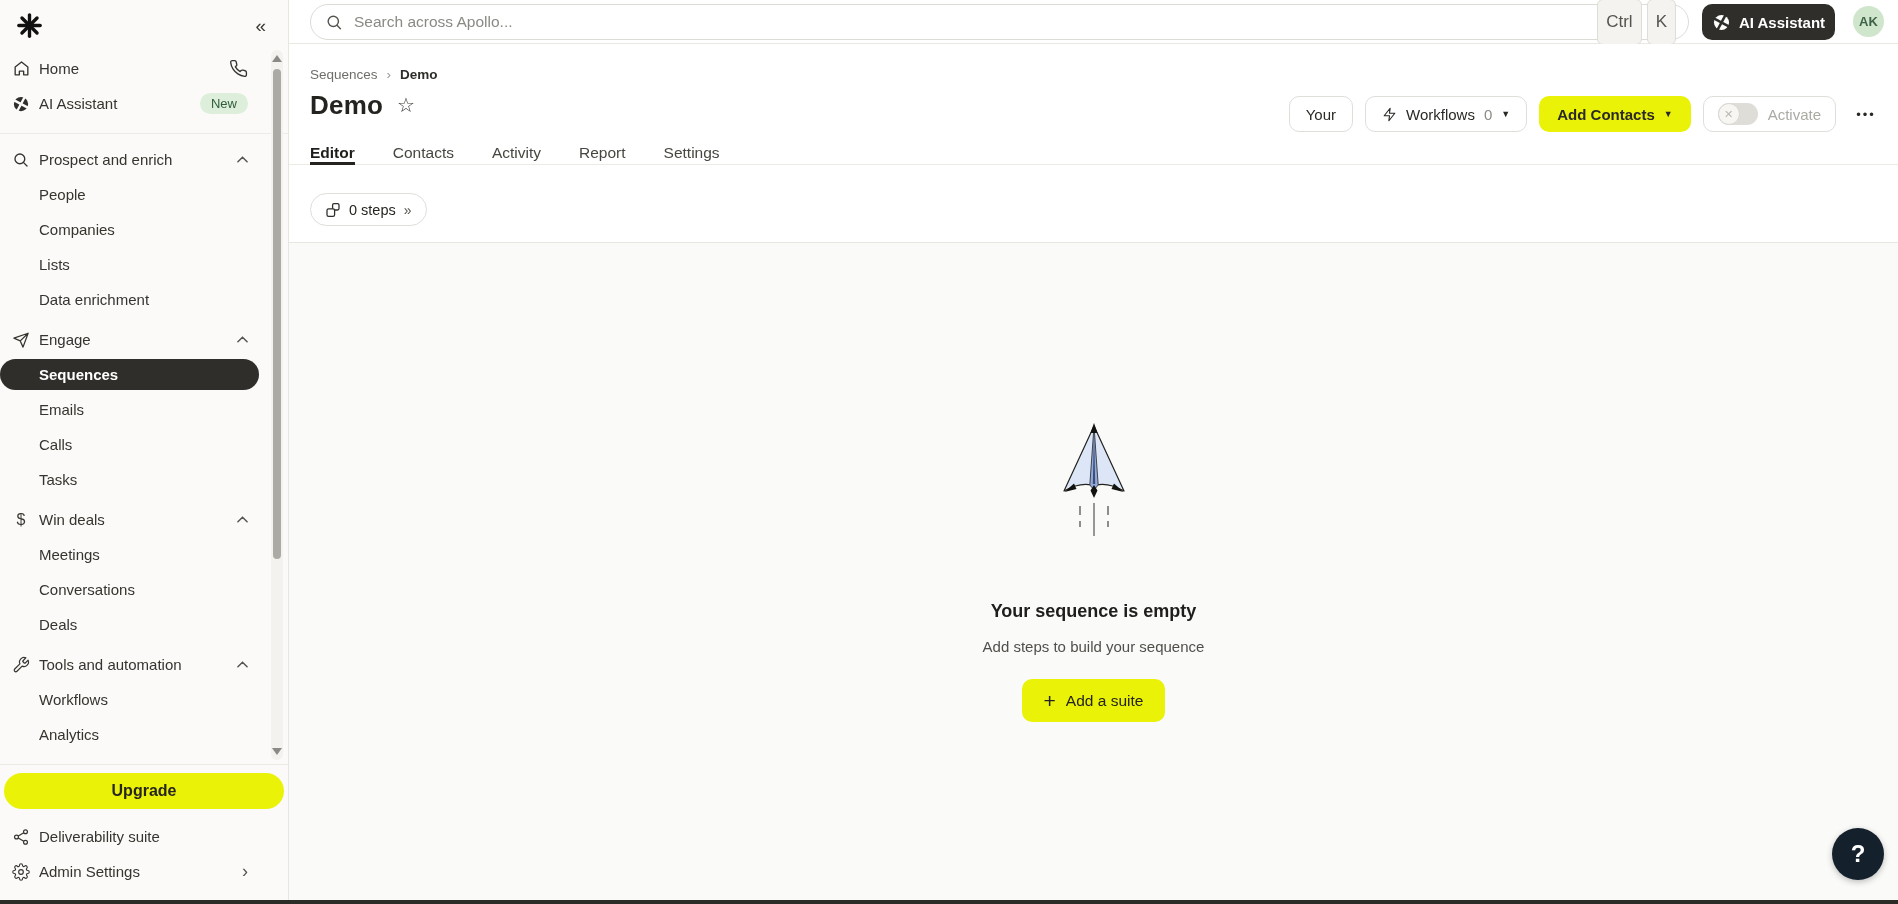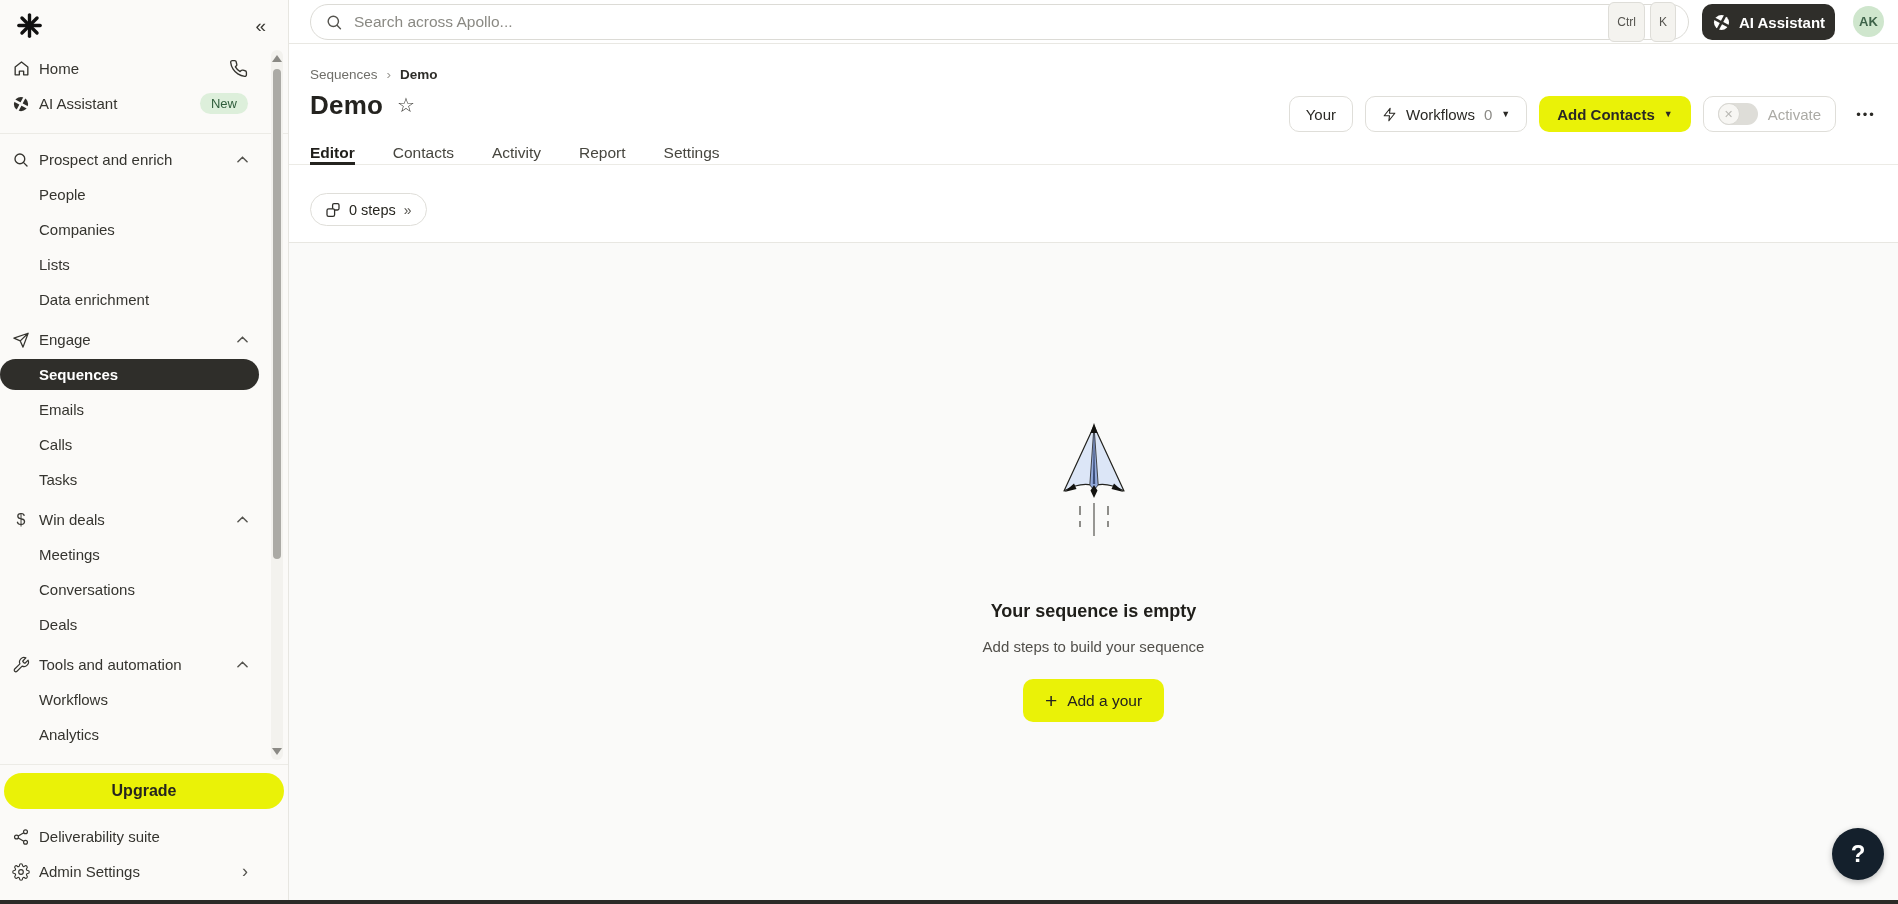--- a/index.html
+++ b/index.html
@@ -30,21 +30,21 @@
   .sb-thumb { position:absolute; left:2px; top:19px; width:8px; height:490px; background:#ABAAA5; border-radius:4px; }
   .tri-up { position:absolute; left:1px; top:5px; width:0; height:0; border-left:5px solid transparent; border-right:5px solid transparent; border-bottom:7px solid #8B8A85; }
   .tri-down { position:absolute; left:1px; bottom:5px; width:0; height:0; border-left:5px solid transparent; border-right:5px solid transparent; border-top:7px solid #8B8A85; }
 
   
   .main { position:absolute; left:289px; top:0; right:0; bottom:4px; display:flex; flex-direction:column; background:#fff; }
   .topbar { height:44px; flex-shrink:0; border-bottom:1px solid #E9E8E3; position:relative; background:#fff; }
   .searchbox { position:absolute; left:21px; top:4px; width:1379px; height:36px; border:1px solid #DCDBD6; border-radius:18px; display:flex; align-items:center; padding:0 12px 0 14px; background:#fff; }
   .searchbox input { border:none; outline:none; flex:1; margin-left:10px; font-size:15.5px; font-family:"Liberation Sans",sans-serif; color:#35342F; background:transparent; }
   .searchbox input::placeholder { color:#8A8983; }
-  .kbd { background:#F4F3EF; border:1px solid #DEDDD8; border-radius:6px; font-size:12px; color:#55544F; padding:12px 8px; margin-left:5px; }
+  .kbd { background:#F4F3EF; border:1px solid #DEDDD8; border-radius:6px; font-size:17px; color:#55544F; padding:12px 8px; margin-left:5px; }
   .ai-btn { position:absolute; left:1413px; top:4px; height:36px; width:133px; border-radius:10px; background:#2F2E2A; color:#fff; display:flex; align-items:center; justify-content:center; gap:8px; font-size:15px; font-weight:600; cursor:pointer; }
   .avatar { position:absolute; left:1564px; top:6px; width:31px; height:31px; border-radius:50%; background:#CFE6CD; color:#3E6349; font-size:13px; font-weight:600; display:flex; align-items:center; justify-content:center; cursor:pointer; }
 
   .content { flex:1; display:flex; flex-direction:column; position:relative; overflow:hidden; background:#fff; }
   .page-header { padding:23px 0 0 21px; }
   .breadcrumb { font-size:13.5px; color:#6F6E69; display:flex; align-items:center; }
   .breadcrumb .sep { margin:0 9px; color:#9A9994; }
   .breadcrumb .current { color:#2E2D29; font-weight:600; }
   .title-row { margin-top:8px; display:flex; align-items:center; height:30px; }
   .page-title { font-size:26px; font-weight:700; color:#24231F; letter-spacing:.2px; }
@@ -368,21 +368,21 @@
             <path d="M40 62 L36.5 67.5 L40 75 L43.5 67.5 Z" fill="#121210"></path>
             <line x1="26" y1="83" x2="26" y2="104" stroke="#55544F" stroke-width="1.3" stroke-dasharray="9 6"></line>
             <line x1="40" y1="80" x2="40" y2="113" stroke="#55544F" stroke-width="1.2"></line>
             <line x1="54" y1="83" x2="54" y2="104" stroke="#55544F" stroke-width="1.3" stroke-dasharray="9 6"></line>
           </svg>
         </span>
         <div class="empty-title">Your sequence is empty</div>
         <div class="empty-sub">Add steps to build your sequence</div>
         <div class="cta">
           <span class="plus">+</span>
-          <span>Add a your</span>
+          <span>Add a suite</span>
         </div>
       </div>
     </div>
   </div>
 </div>
 
 <div class="help-fab">?</div>
 <div class="bottom-bar"></div>
 
 </body></html>

